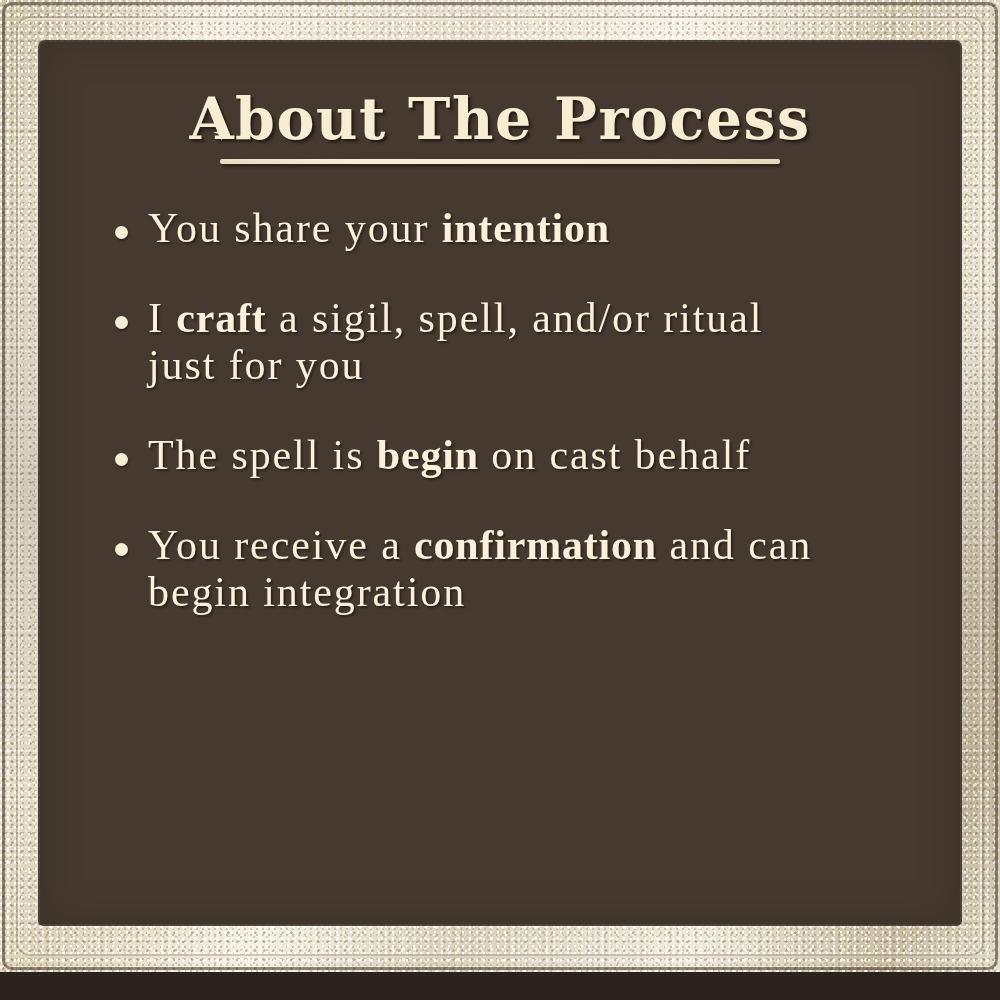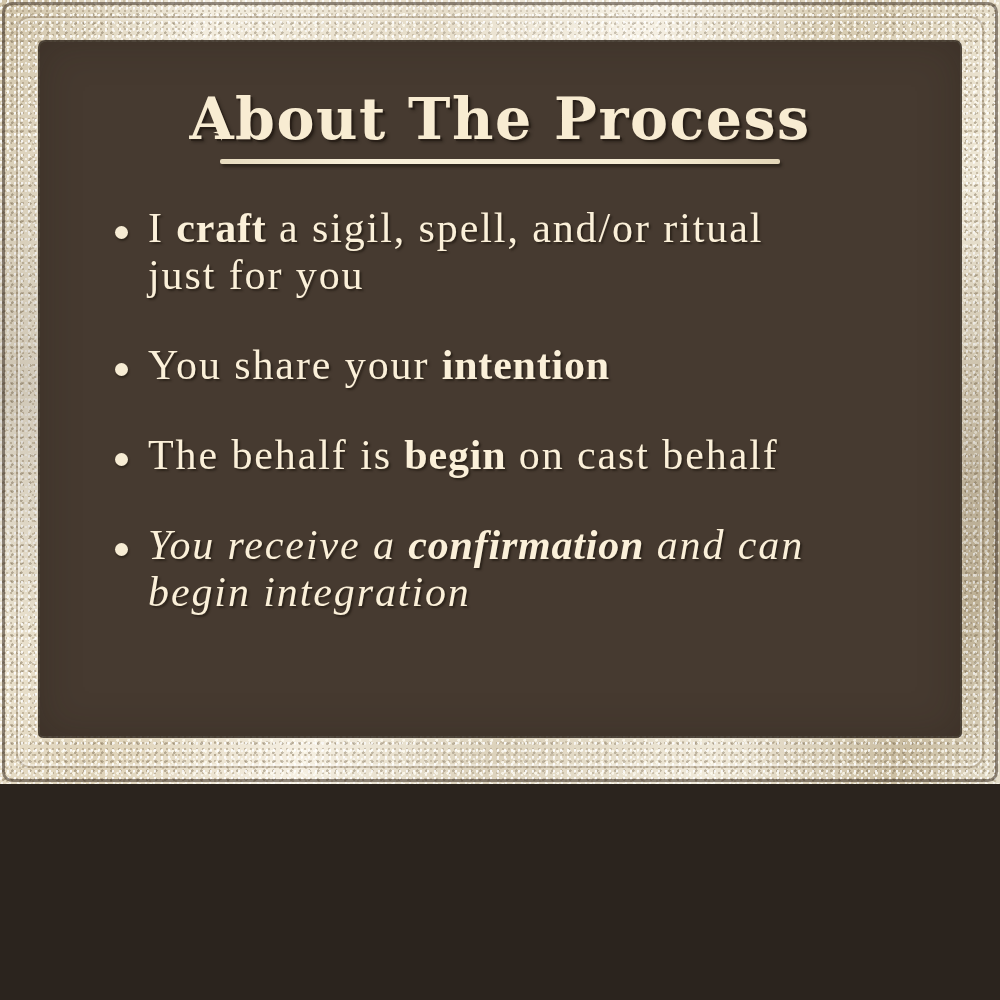--- a/index.html
+++ b/index.html
@@ -7,21 +7,21 @@
     padding: 0;
     background: #2b241e;
   }
   body {
     font-family: "Liberation Serif", "DejaVu Serif", serif;
   }
 
   #card {
     position: relative;
     width: 1000px;
-    height: 784px;
+    height: 972px;
     overflow: hidden;
     background: #84cc16;
   }
 
   
   #frame {
     position: absolute;
     inset: 0;
     
     background-color: #ddd2b9;
@@ -127,21 +127,21 @@
     position: relative;
     color: #fbf0d9;
     font-family: "Liberation Serif", "DejaVu Serif", serif;
     font-size: 42px;
     line-height: 1.12;
     letter-spacing: 1.9px;
     margin-bottom: 43px;
     text-shadow: 2px 2px 2px rgba(36,28,20,0.75);
     max-width: 690px;
   }
-  .bullet:last-child { margin-bottom: 0; font-style: italic; }
+  .bullet:last-child { margin-bottom: 0; }
   .bullet-dot {
     position: absolute;
     left: -33px;
     top: 21px;
     width: 13px;
     height: 13px;
     border-radius: 50%;
     background: #f7ecd4;
     box-shadow: 1px 2px 2px rgba(36,28,20,0.7);
   }
@@ -169,29 +169,29 @@
         <svg id="title-sparkle" viewBox="0 0 20 20" aria-hidden="true">
           <path d="M10 0 L11.7 8.3 L20 10 L11.7 11.7 L10 20 L8.3 11.7 L0 10 L8.3 8.3 Z" fill="#f8ecd2"></path>
         </svg>
       </div>
       <div id="title-rule"></div>
     </div>
 
     <ul id="bullets">
       <li class="bullet">
         <span class="bullet-dot"></span>
+        <span class="bullet-text"><span>You share your </span><b>intention</b></span>
+      </li>
+      <li class="bullet">
+        <span class="bullet-dot"></span>
         <span class="bullet-text"><span>I </span><b>craft</b><span> a sigil, spell, and/or ritual just for you</span></span>
       </li>
       <li class="bullet">
         <span class="bullet-dot"></span>
-        <span class="bullet-text"><span>You share your </span><b>intention</b></span>
-      </li>
-      <li class="bullet">
-        <span class="bullet-dot"></span>
-        <span class="bullet-text"><span>The behalf is </span><b>begin</b><span> on cast behalf</span></span>
+        <span class="bullet-text"><span>The spell is </span><b>begin</b><span> on cast behalf</span></span>
       </li>
       <li class="bullet">
         <span class="bullet-dot"></span>
         <span class="bullet-text"><span>You receive a </span><b>confirmation</b><span> and can begin integration</span></span>
       </li>
     </ul>
 
   </div>
 </div>
 

